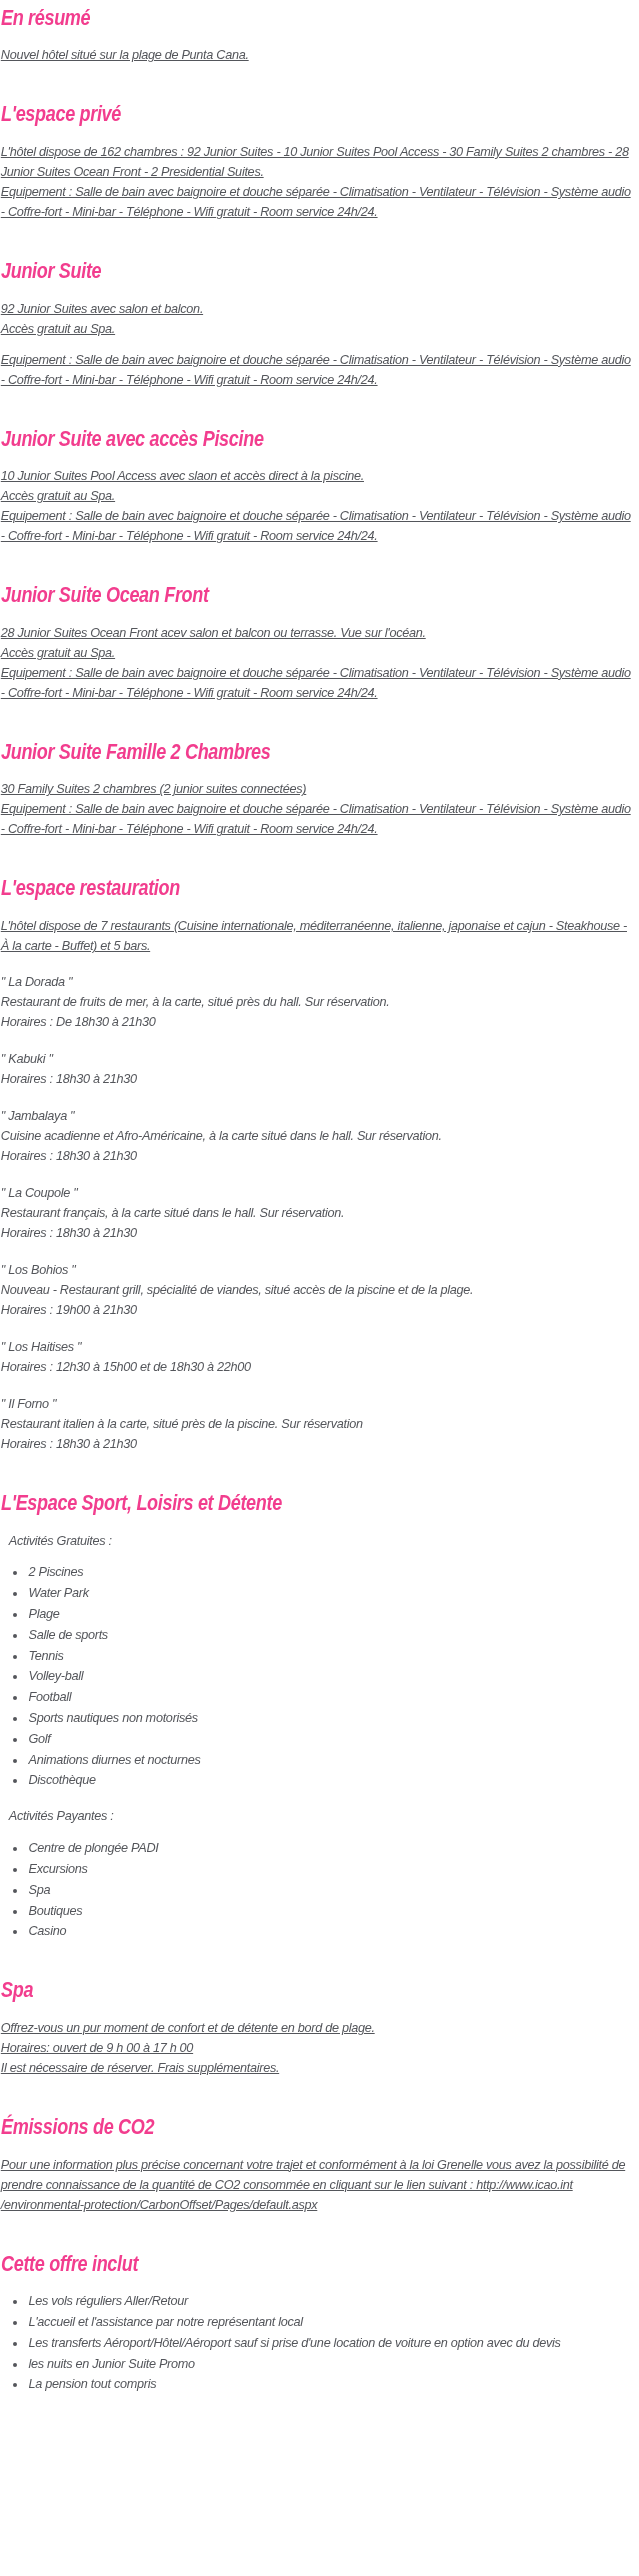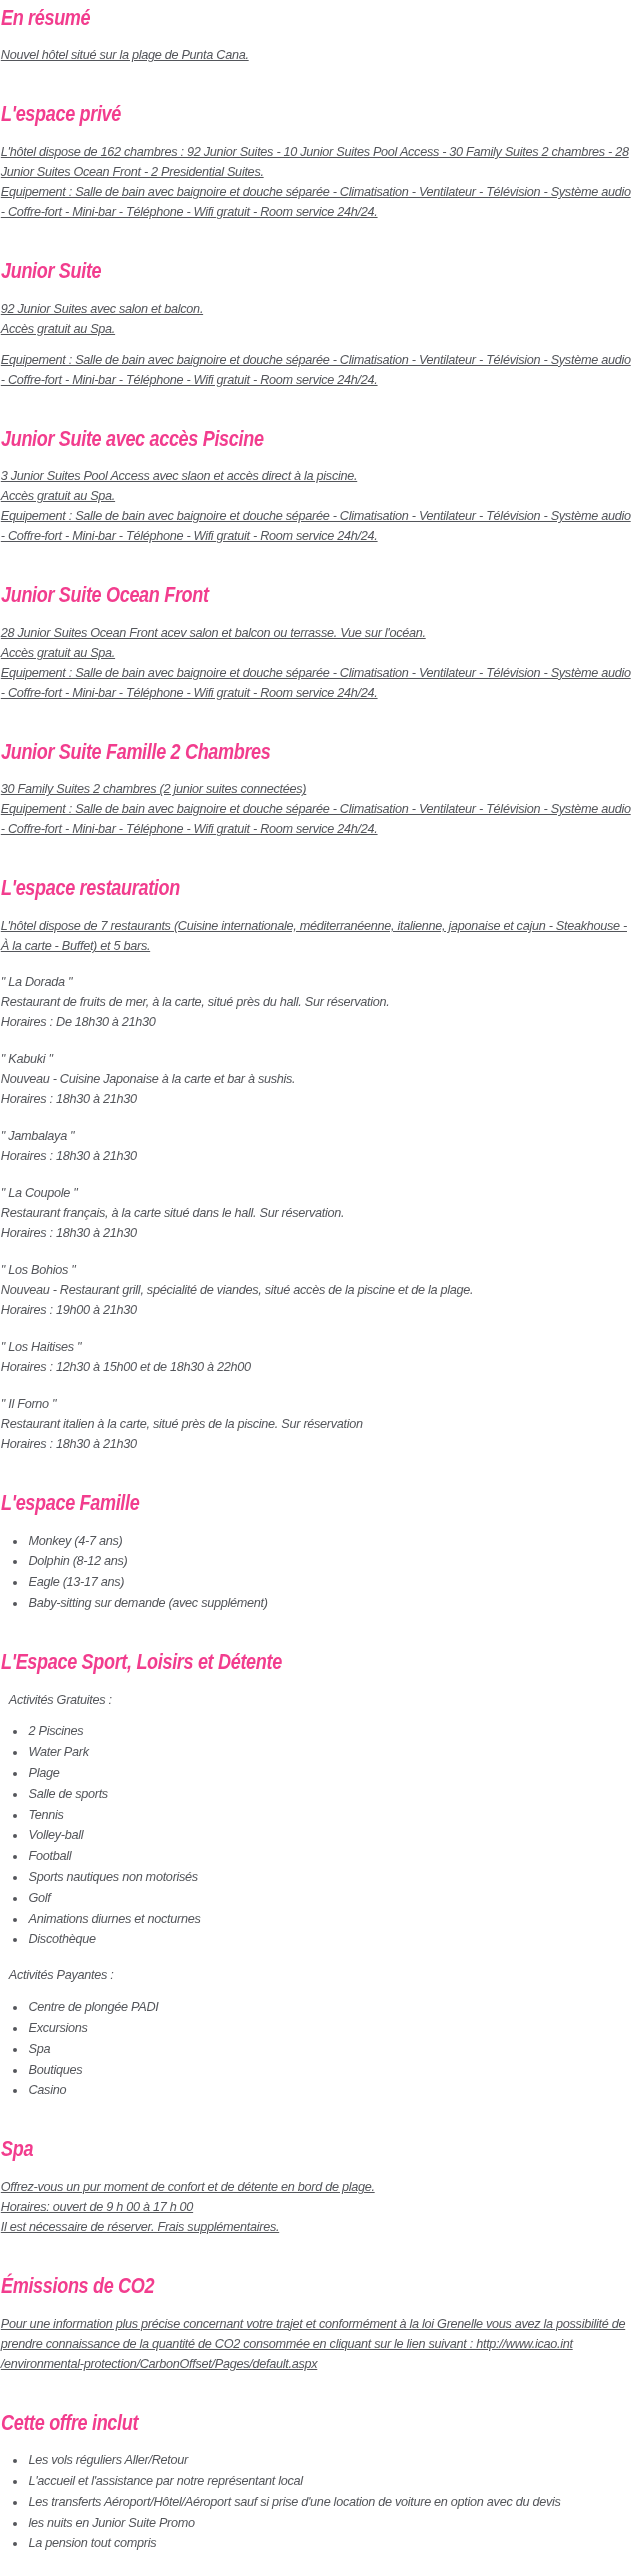--- a/index.html
+++ b/index.html
@@ -58,21 +58,21 @@
 
   <section>
     <h2>Junior Suite</h2>
     <p class="block gap-sm">92 Junior Suites avec salon et balcon.
 Accès gratuit au Spa.</p>
     <p class="block">Equipement : Salle de bain avec baignoire et douche séparée - Climatisation - Ventilateur - Télévision - Système audio - Coffre-fort - Mini-bar - Téléphone - Wifi gratuit - Room service 24h/24.</p>
   </section>
 
   <section>
     <h2>Junior Suite avec accès Piscine</h2>
-    <p class="block">3 Junior Suites Pool Access avec slaon et accès direct à la piscine.
+    <p class="block">10 Junior Suites Pool Access avec slaon et accès direct à la piscine.
 Accès gratuit au Spa.
 Equipement : Salle de bain avec baignoire et douche séparée - Climatisation - Ventilateur - Télévision - Système audio - Coffre-fort - Mini-bar - Téléphone - Wifi gratuit - Room service 24h/24.</p>
   </section>
 
   <section>
     <h2>Junior Suite Ocean Front</h2>
     <p class="block">28 Junior Suites Ocean Front acev salon et balcon ou terrasse. Vue sur l'océan.
 Accès gratuit au Spa.
 Equipement : Salle de bain avec baignoire et douche séparée - Climatisation - Ventilateur - Télévision - Système audio - Coffre-fort - Mini-bar - Téléphone - Wifi gratuit - Room service 24h/24.</p>
   </section>
@@ -87,25 +87,25 @@
     <h2>L'espace restauration</h2>
     <p class="block">L'hôtel dispose de 7 restaurants (Cuisine internationale, méditerranéenne, italienne, japonaise et cajun - Steakhouse - À la carte - Buffet) et 5 bars.</p>
 
     <div class="restaurant">
       <p>" La Dorada "</p>
       <p>Restaurant de fruits de mer, à la carte, situé près du hall. Sur réservation.</p>
       <p>Horaires : De 18h30 à 21h30</p>
     </div>
     <div class="restaurant">
       <p>" Kabuki "</p>
-      <p>Nouveau - Cuisine Japonaise à la carte et bar à sushis.</p>
       <p>Horaires : 18h30 à 21h30</p>
     </div>
     <div class="restaurant">
       <p>" Jambalaya "</p>
+      <p>Cuisine acadienne et Afro-Américaine, à la carte situé dans le hall. Sur réservation.</p>
       <p>Horaires : 18h30 à 21h30</p>
     </div>
     <div class="restaurant">
       <p>" La Coupole "</p>
       <p>Restaurant français, à la carte situé dans le hall. Sur réservation.</p>
       <p>Horaires : 18h30 à 21h30</p>
     </div>
     <div class="restaurant">
       <p>" Los Bohios "</p>
       <p>Nouveau - Restaurant grill, spécialité de viandes, situé accès de la piscine et de la plage.</p>
@@ -115,29 +115,20 @@
       <p>" Los Haitises "</p>
       <p>Horaires : 12h30 à 15h00 et de 18h30 à 22h00</p>
     </div>
     <div class="restaurant">
       <p>" Il Forno "</p>
       <p>Restaurant italien à la carte, situé près de la piscine. Sur réservation</p>
       <p>Horaires : 18h30 à 21h30</p>
     </div>
   </section>
 
-  <section>
-    <h2>L'espace Famille</h2>
-    <ul class="after-heading">
-      <li>Monkey (4-7 ans)</li>
-      <li>Dolphin (8-12 ans)</li>
-      <li>Eagle (13-17 ans)</li>
-      <li>Baby-sitting sur demande (avec supplément)</li>
-    </ul>
-  </section>
 
   <section>
     <h2>L'Espace Sport, Loisirs et Détente</h2>
     <p class="label">Activités Gratuites :</p>
     <ul>
       <li>2 Piscines</li>
       <li>Water Park</li>
       <li>Plage</li>
       <li>Salle de sports</li>
       <li>Tennis</li>

